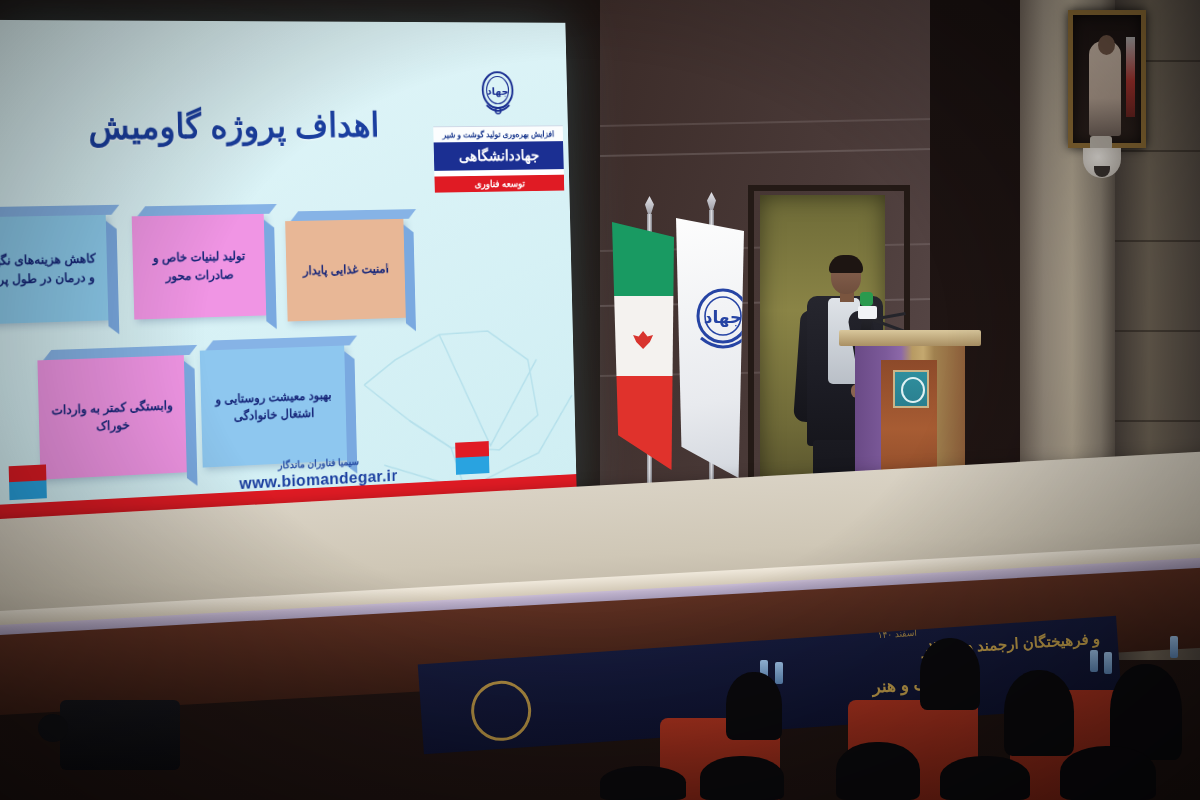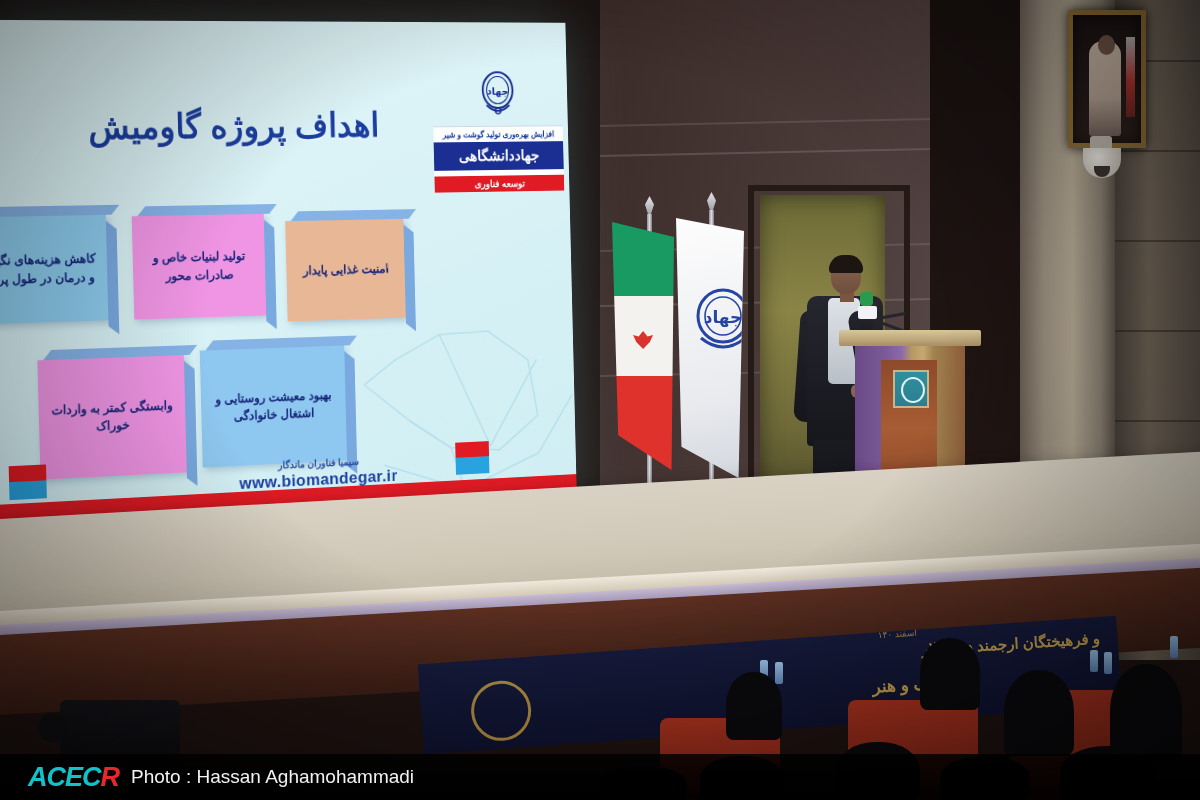--- a/index.html
+++ b/index.html
@@ -381,18 +381,14 @@
   <div class="aud" style="left:836px;top:742px;width:84px;height:58px"></div>
   <div class="aud" style="left:940px;top:756px;width:90px;height:44px"></div>
   <div class="aud" style="left:1060px;top:746px;width:96px;height:54px"></div>
   <div class="aud" style="left:700px;top:756px;width:84px;height:44px"></div>
   <div class="aud" style="left:600px;top:766px;width:86px;height:34px"></div>
 
   <div class="cam-left"></div>
 
   <div class="vig"></div>
 
-  <div class="wm">
-    <div class="wm-logo"><span class="wm-a">ACEC</span><span class="wm-r">R</span></div>
-    <div class="wm-credit">Photo : Hassan Aghamohammadi</div>
-  </div>
 
 </div>
 
 </body></html>

